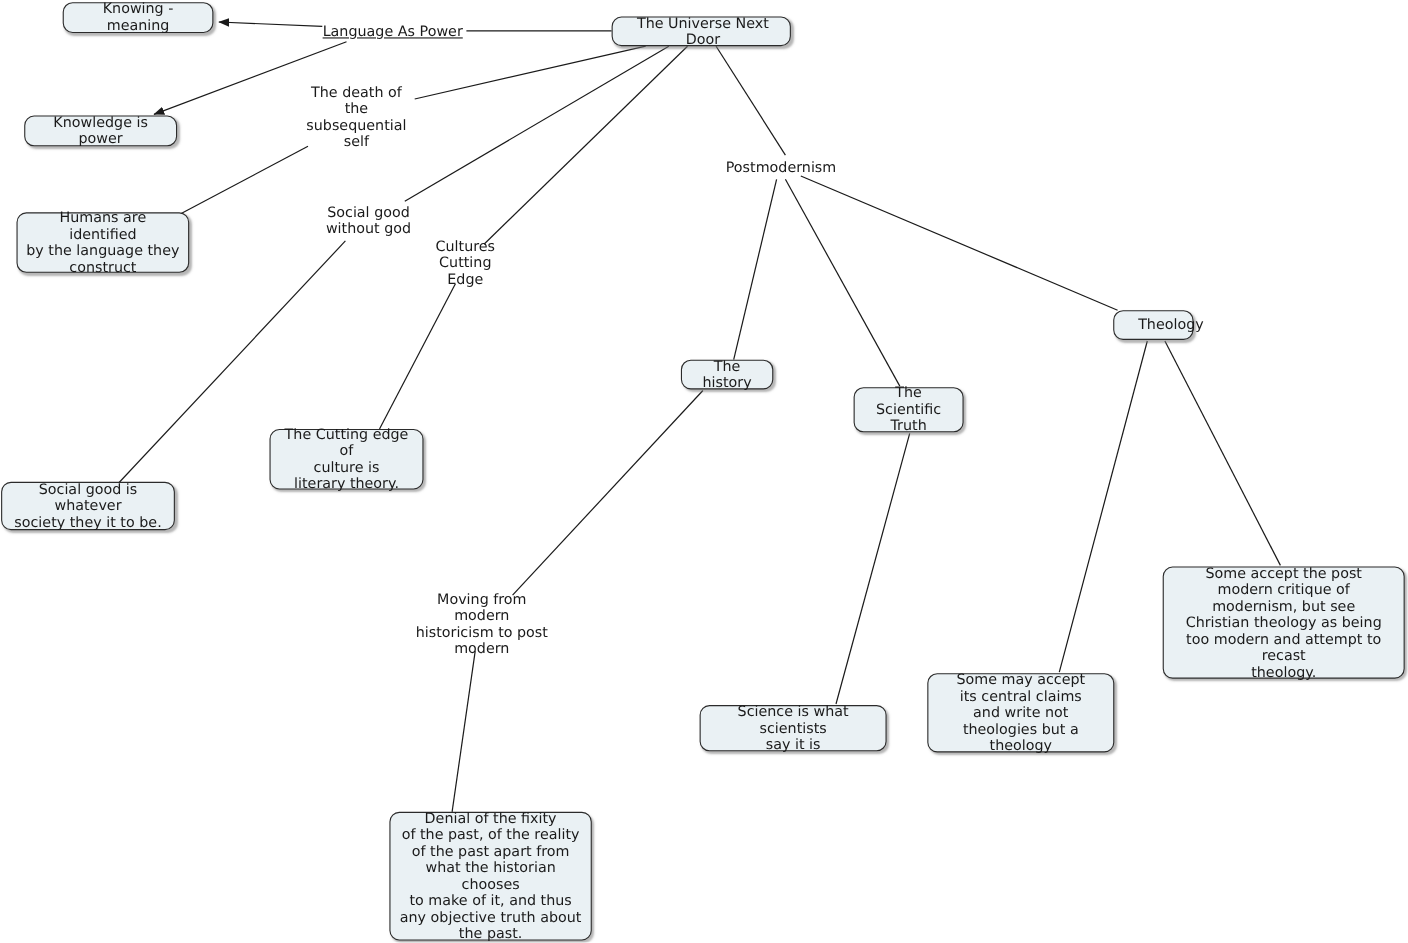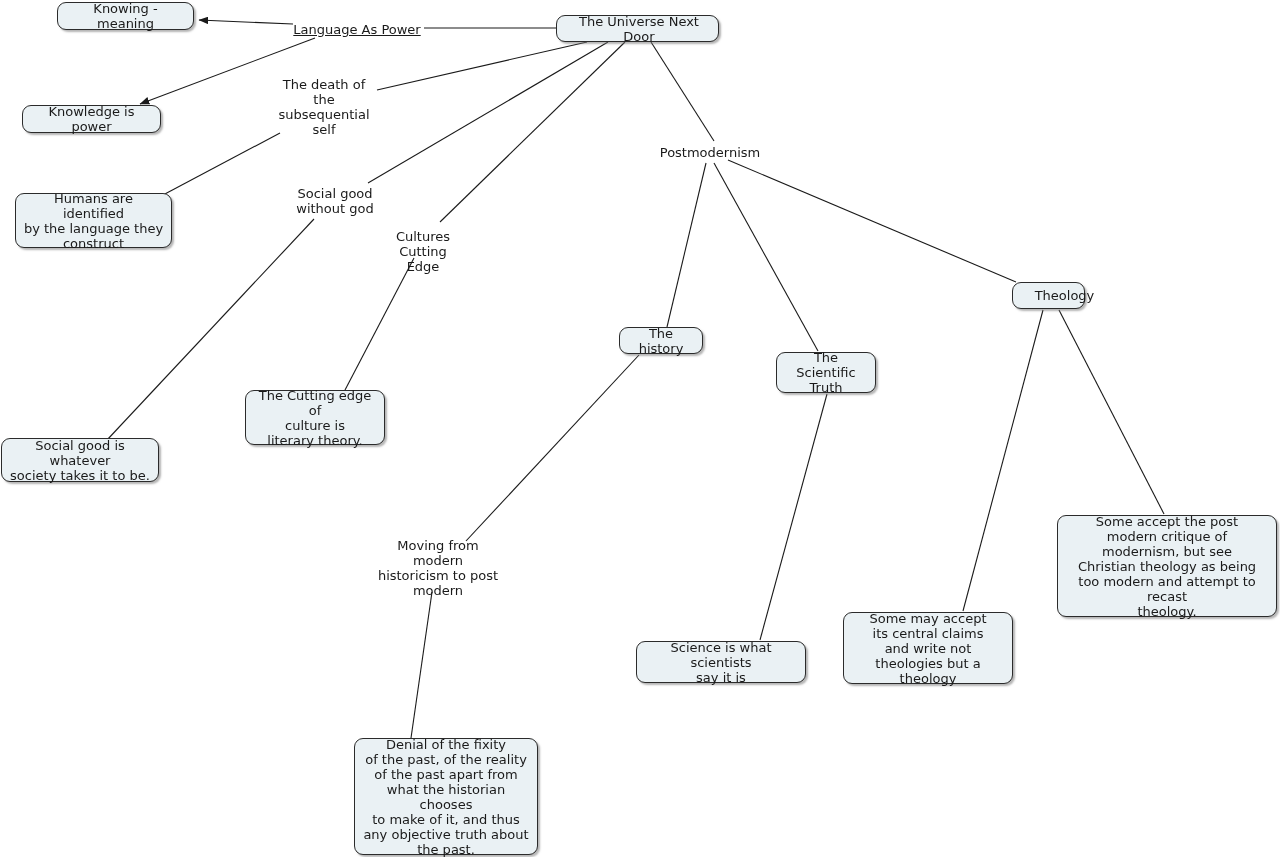--- a/index.html
+++ b/index.html
@@ -86,22 +86,22 @@
       <div class="node boxed" style="left: 22px; top: 105px; width: 139px; height: 28px;">Knowledge is power</div>
       <div class="node plain" style="left: 272px; top: 83px; width: 104px; height: 48px;">The death of the
 subsequential
 self</div>
       <div class="node boxed" style="left: 15px; top: 193px; width: 157px; height: 55px;">Humans are identified
 by the language they
 construct</div>
       <div class="node plain" style="left: 295px; top: 184px; width: 80px; height: 33px;">Social good
 without god</div>
       <div class="node boxed" style="left: 1px; top: 438px; width: 158px; height: 44px;">Social good is whatever
-society takes it to be.</div>
-      <div class="node plain" style="left: 371px; top: 223px; width: 104px; height: 33px; margin-top: 12px;">Cultures Cutting
+society they it to be.</div>
+      <div class="node plain" style="left: 371px; top: 223px; width: 104px; height: 33px;">Cultures Cutting
 Edge</div>
       <div class="node boxed" style="left: 245px; top: 390px; width: 140px; height: 55px;">The Cutting edge of
 culture is
 literary theory.</div>
       <div class="node plain" style="left: 657px; top: 143px; width: 106px; height: 18px;">Postmodernism</div>
       <div class="node boxed" style="left: 619px; top: 327px; width: 84px; height: 27px;">The history</div>
       <div class="node boxed" style="left: 776px; top: 352px; width: 100px; height: 41px;">The Scientific
 Truth</div>
       <div class="node boxed" style="left: 1012px; top: 282px; width: 73px; height: 27px; padding-left: 39px;">Theology</div>
       <div class="node plain" style="left: 374px; top: 544px; width: 128px; height: 48px;">Moving from modern

